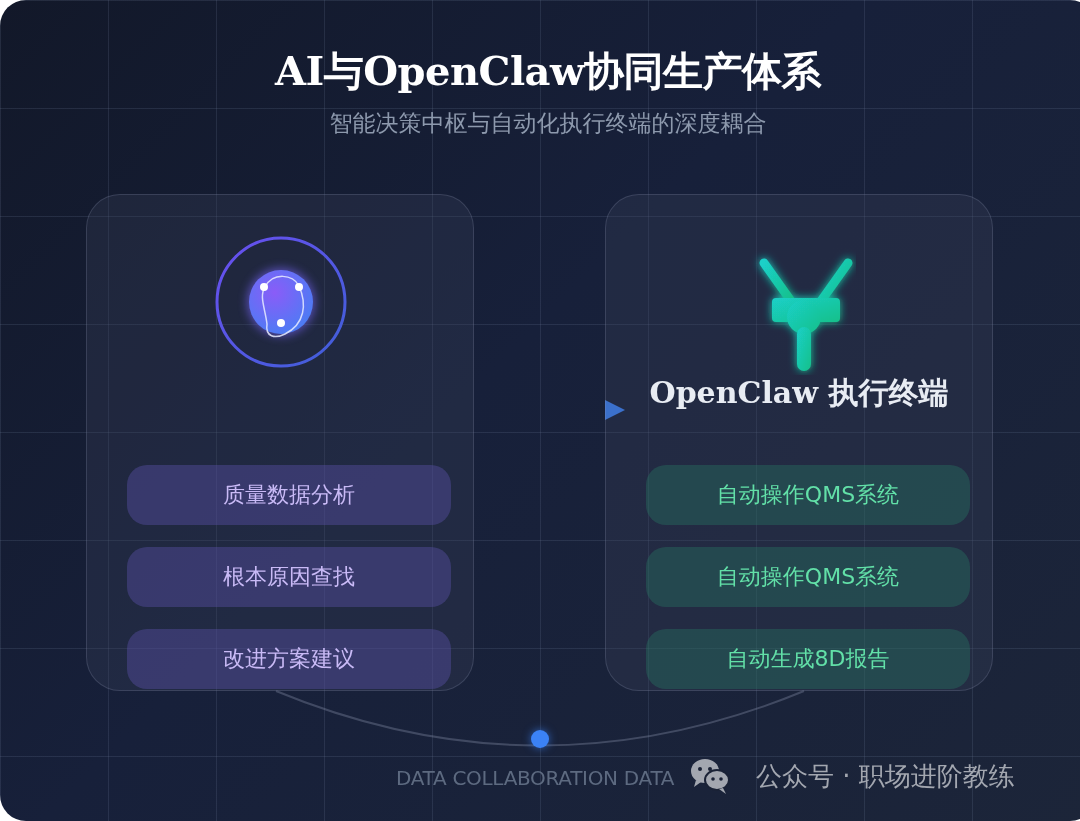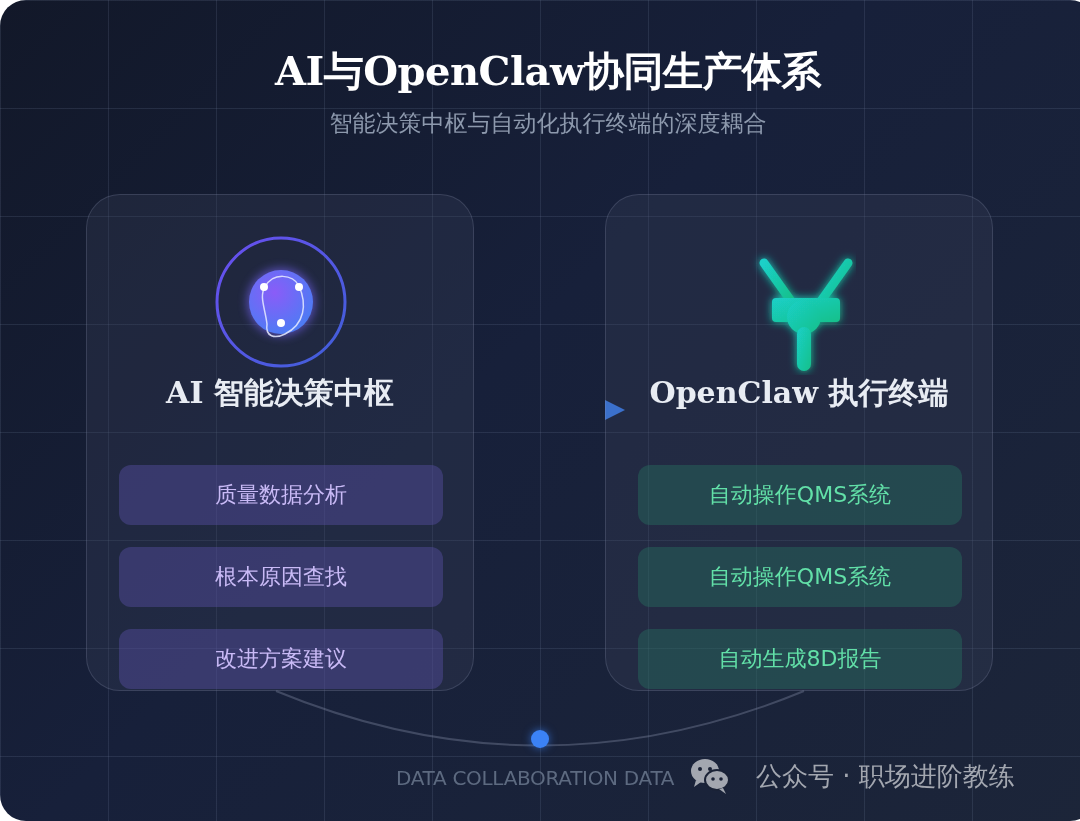--- a/index.html
+++ b/index.html
@@ -36,22 +36,22 @@
     box-sizing:border-box;
   }
   .card.left { left:86px; }
   .card.right { left:605px; }
   .card-heading {
     position:absolute; left:0; right:0; top:178px; text-align:center;
     font-family:"DejaVu Serif", "Liberation Serif", serif; font-weight:bold;
     font-size:30px; color:#e8ecf3;
   }
   .pill {
-    position:absolute; left:32px; width:324px; height:60px;
-    border-radius:12px;
+    position:absolute; left:40px; width:324px; height:60px;
+    border-radius:20px;
     display:flex; align-items:center; justify-content:center;
     font-family:"DejaVu Sans", "Liberation Sans", sans-serif; font-size:22px;
   }
   .left .pill { background:rgba(90,80,170,0.42); color:#c9baf6; }
   .right .pill { background:rgba(40,120,100,0.38); color:#62e0a8; }
   .p1 { top:270px; } .p2 { top:352px; } .p3 { top:434px; }
 
   .ai-icon { position:absolute; left:128px; top:41px; width:132px; height:132px; }
   .claw-icon { position:absolute; left:140px; top:50px; width:110px; height:130px; }
 
@@ -105,21 +105,20 @@
         </filter>
       </defs>
       <circle cx="66" cy="66" r="64" fill="none" stroke="url(#ring)" stroke-width="3"></circle>
       <circle cx="66" cy="66" r="34" fill="#7a66ff" opacity="0.6" filter="url(#glow)"></circle>
       <circle cx="66" cy="66" r="32" fill="url(#orb)"></circle>
       <path d="M 50 51 C 58 36, 78 38, 84 50 C 92 68, 90 88, 70 98 C 60 103, 50 101, 52 88 C 50 72, 44 60, 50 51 Z" fill="none" stroke="#e8ecff" stroke-width="1.5" opacity="0.85"></path>
       <circle cx="49" cy="51" r="4" fill="#ffffff"></circle>
       <circle cx="84" cy="51" r="4" fill="#ffffff"></circle>
       <circle cx="66" cy="87" r="4" fill="#ffffff"></circle>
     </svg>
-    <div class="card-heading">AI 智能决策中枢</div>
     <div class="pill p1">质量数据分析</div>
     <div class="pill p2">根本原因查找</div>
     <div class="pill p3">改进方案建议</div>
   </div>
 
   <div class="arrow"></div>
 
   <div class="card right">
     <svg class="claw-icon" viewBox="0 0 110 130">
       <defs>

